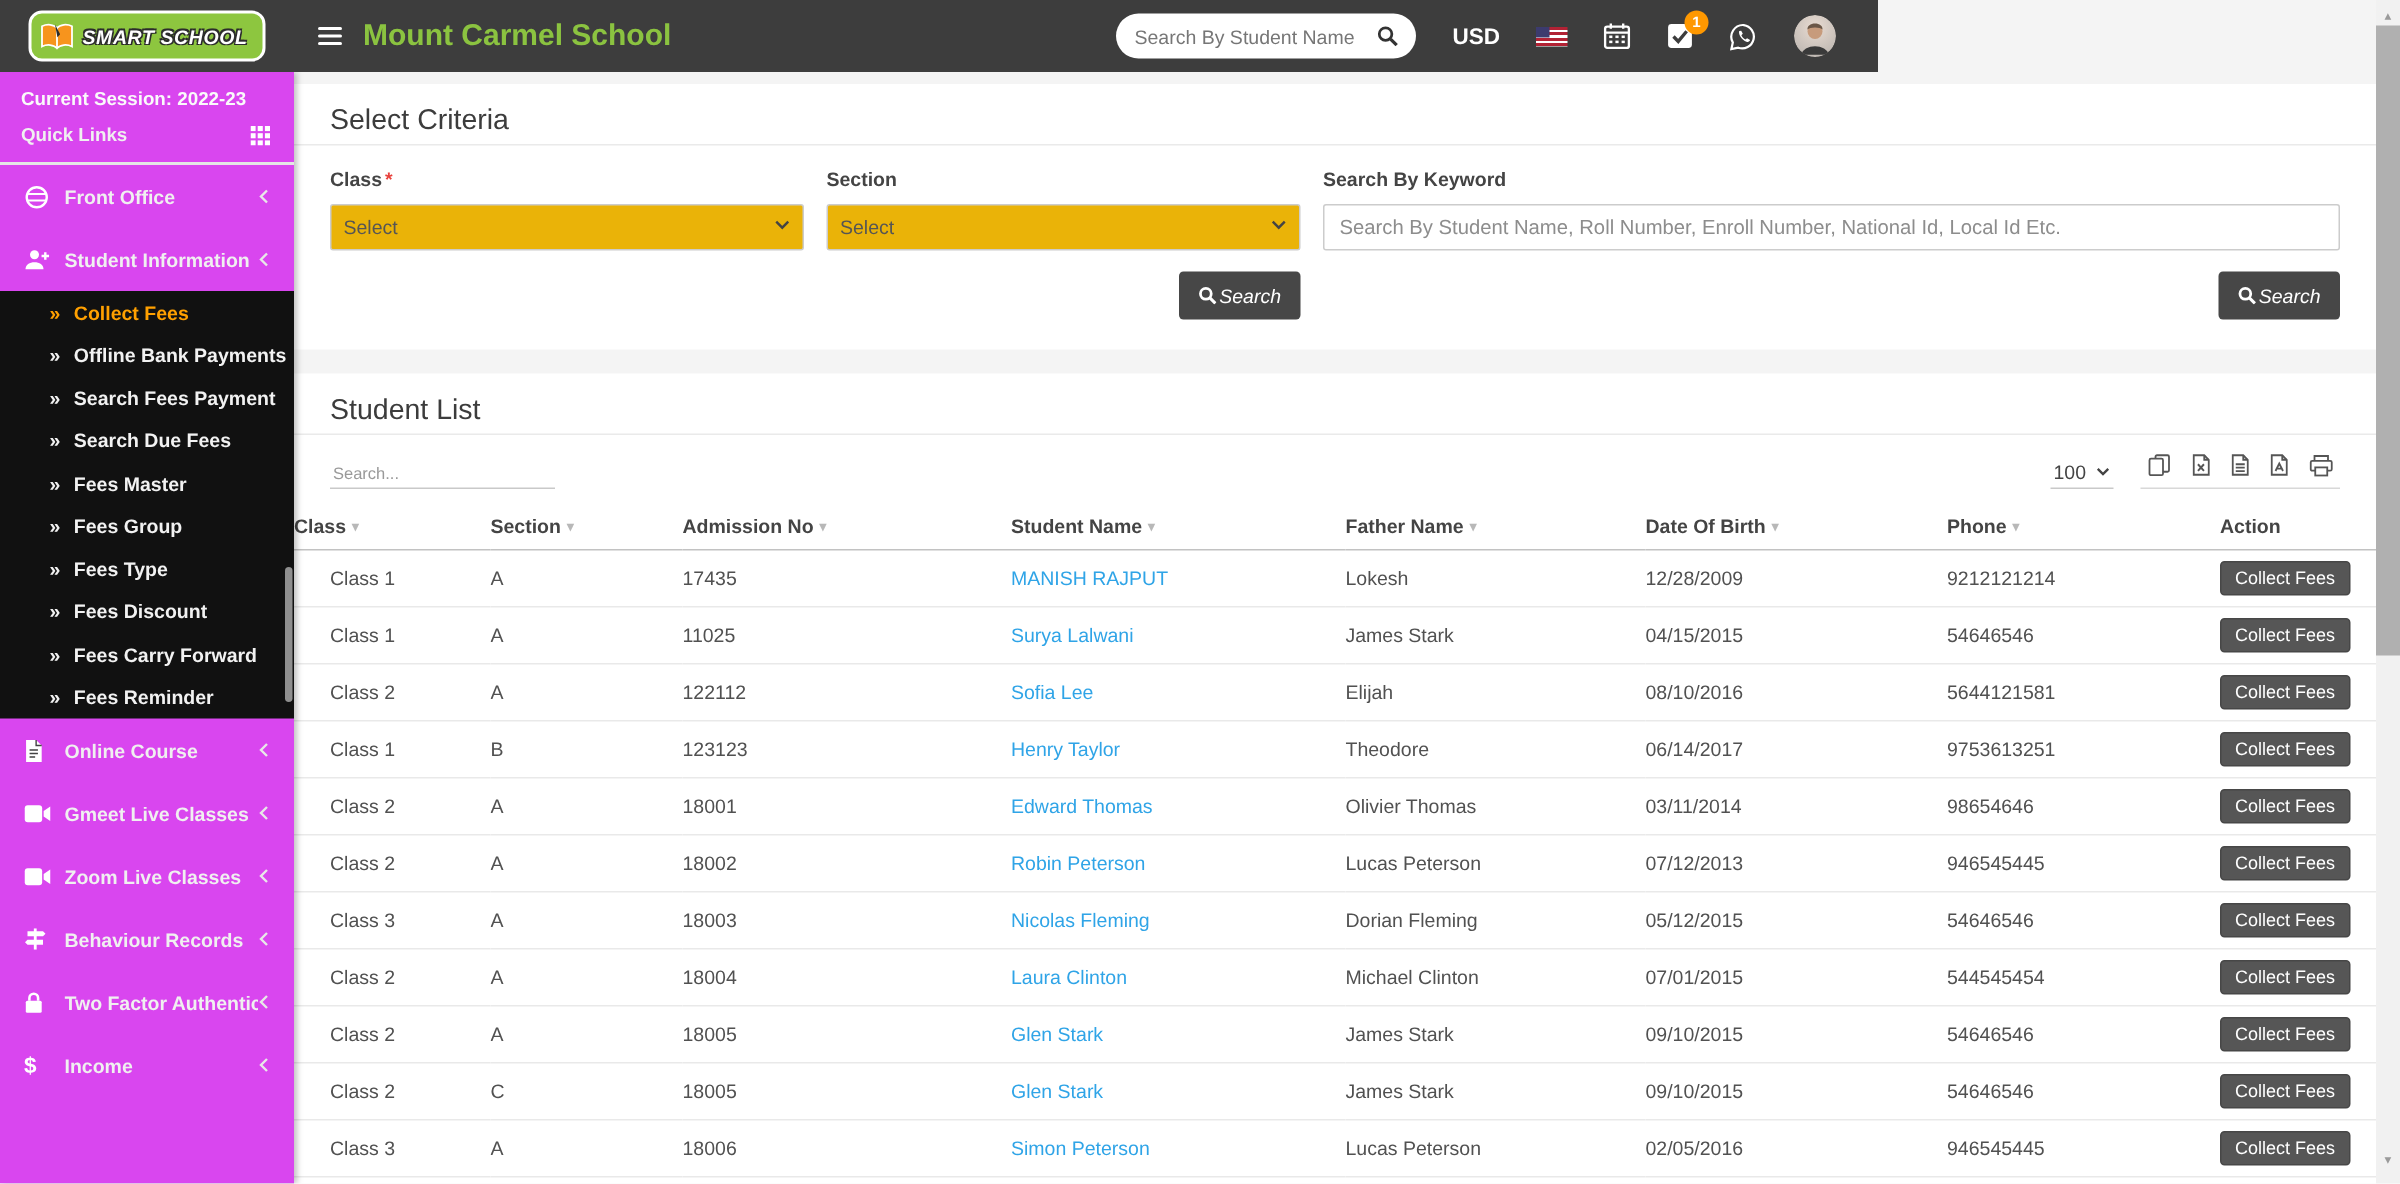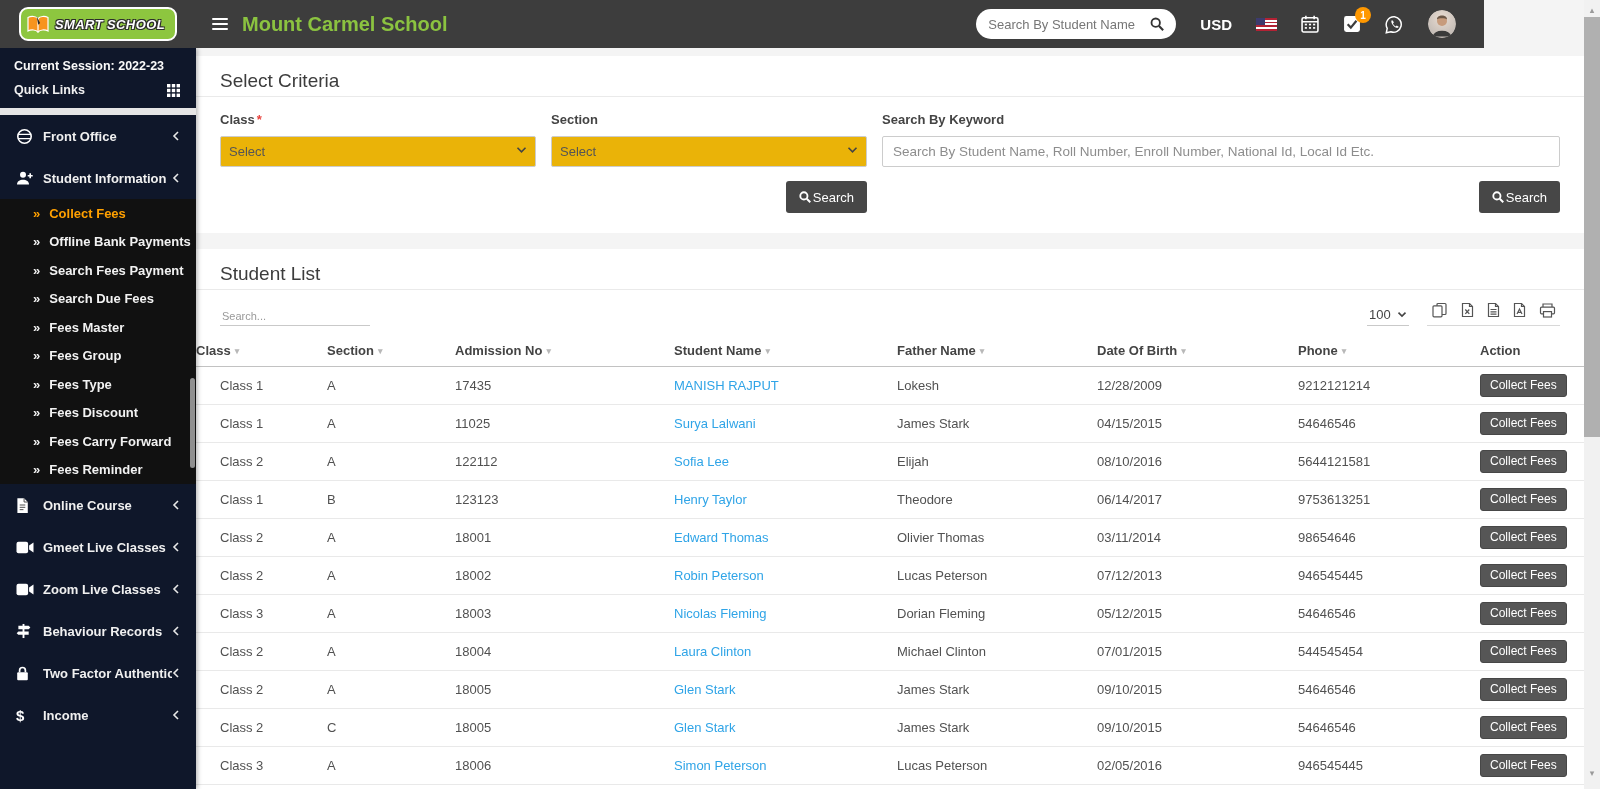--- a/index.html
+++ b/index.html
@@ -1,43 +1,43 @@
 <!DOCTYPE html>
 <html style="--accent: #ff9800; --link: #2fa4e7; --green: #8bc340;"><head>
 <meta charset="utf-8">
 <style>
   * { box-sizing: border-box; margin: 0; padding: 0; }
   html,body { width:1600px; height:789px; overflow:hidden; }
   body { font-family:"Liberation Sans", sans-serif; background:#f4f4f4; position:relative; }
 
   
-  .topbar { position:absolute; top:0; left:0; width:1484px; height:48px; background:#3d3d3d; display:flex; align-items:center; z-index:30; }
+  .topbar { position:absolute; top:0; left:0; width:1252px; height:48px; background:#3d3d3d; display:flex; align-items:center; z-index:30; }
   .logo-box { width:196px; height:48px; display:flex; align-items:center; justify-content:center; flex:none; }
   .logo-pill { background:#8dc63f; border:2px solid #fff; border-radius:9px; height:34px; padding:0 10px 0 5px; display:flex; align-items:center; gap:5px; }
   .logo-text { color:#fff; font-weight:bold; font-style:italic; font-size:13px; letter-spacing:.4px; white-space:nowrap;
                text-shadow:1px 1px 0 #2c2c2c,-1px 1px 0 #2c2c2c,1px -1px 0 #2c2c2c,-1px -1px 0 #2c2c2c; }
   .hamburger { width:16px; display:flex; flex-direction:column; gap:3px; margin:0 14px 0 16px; cursor:pointer; }
   .hamburger i { height:2px; background:#fff; border-radius:1px; }
   .topbar-title { color:var(--green,#8bc340); font-size:20px; font-weight:bold; }
   .topbar-right { margin-left:auto; display:flex; align-items:center; gap:24px; padding-right:28px; }
   .hdr-search { background:#fff; border-radius:16px; height:30px; width:200px; display:flex; align-items:center; padding:0 12px; gap:8px; }
   .hdr-search input { border:none; outline:none; flex:1; min-width:0; font-size:13px; color:#555; background:transparent; }
   .hdr-search input::placeholder { color:#767676; }
   .currency { color:#fff; font-size:15px; font-weight:bold; cursor:pointer; }
   .flag { width:21px; height:13px; background:repeating-linear-gradient(#b22234 0 1.9px,#fff 1.9px 3.6px); position:relative; cursor:pointer; }
   .flag::after { content:""; position:absolute; top:0; left:0; width:9px; height:7px; background:#3c3b6e; }
   .hdr-ic { position:relative; display:flex; cursor:pointer; }
   .badge { position:absolute; top:-8px; right:-10px; background:var(--accent,#ff9800); color:#fff; border-radius:50%; min-width:16px; height:16px;
            font-size:10px; display:flex; align-items:center; justify-content:center; font-weight:bold; }
   .avatar { width:28px; height:28px; border-radius:50%; overflow:hidden; display:flex; cursor:pointer; }
 
   
-  .sidebar { position:absolute; top:48px; left:0; width:196px; height:741px; background:#0f172a; color:#f0f0f0; z-index:20; box-shadow:2px 0 4px rgba(0,0,0,.25); }
+  .sidebar { position:absolute; top:48px; left:0; width:196px; height:741px; background:#d946ef; color:#f0f0f0; z-index:20; box-shadow:2px 0 4px rgba(0,0,0,.25); }
   .session { padding:11px 14px 2px; font-size:12.5px; font-weight:bold; color:#fafafa; }
-  .quick { display:flex; align-items:flex-end; justify-content:space-between; padding:8px 16px 11px 14px; font-size:12.5px; font-weight:bold; border-bottom:7px solid #e5e5e5; }
+  .quick { display:flex; align-items:flex-end; justify-content:space-between; padding:8px 16px 11px 14px; font-size:12.5px; font-weight:bold; border-bottom:2px solid #e5e5e5; }
   .side-item { display:flex; align-items:center; height:42px; padding:0 16px; font-size:13px; font-weight:bold; cursor:pointer; position:relative; white-space:nowrap; }
   .side-item .s-icon { width:27px; flex:none; display:flex; align-items:center; color:#fff; }
   .side-item .s-label { flex:1; overflow:hidden; }
   .side-item .s-chev { flex:none; display:flex; color:#e8e8e8; }
   .fees-block { background:#111; }
   .fees-parent { border-left:4px solid #ff9100; padding-left:12px; color:var(--accent,#ff9800); }
   .fees-parent .s-icon, .fees-parent .s-chev { color:var(--accent,#ff9800); }
   .submenu-item { display:flex; align-items:center; height:28.5px; padding-left:33px; font-size:13px; font-weight:bold; color:#f2f2f2; cursor:pointer; gap:9px; }
   .submenu-item .mark { font-size:13px; }
   .submenu-item.active { color:#ffa000; }
@@ -54,21 +54,21 @@
   .req { color:#e8413c; margin-left:2px; }
   .selwrap { position:relative; }
   .selwrap select { width:100%; height:31px; border:1px solid #ccc; border-radius:2px; background:#eab308; color:#555; font-size:13px; padding:0 24px 0 8px;
                     appearance:none; -webkit-appearance:none; outline:none; font-family:inherit; }
   .selwrap .sel-arrow { position:absolute; right:9px; top:10px; pointer-events:none; display:flex; color:#444; }
   .kw-input { width:100%; height:31px; border:1px solid #ccc; border-radius:2px; padding:0 10px; font-size:13.5px; color:#555; outline:none; font-family:inherit; }
   .kw-input::placeholder { color:#8d8d8d; }
   .btn-row { margin-top:14px; }
   .btn-cell { display:flex; justify-content:flex-end; }
   .btn-search { background:#474747; color:#fff; border:none; border-radius:3px; height:29px; padding:16px 13px; font-size:13px;
-                display:inline-flex; align-items:center; gap:2px; cursor:pointer; font-family:inherit; }
+                display:inline-flex; align-items:center; gap:2px; cursor:pointer; font-family:inherit;font-style:italic; }
 
   .card2 { margin-top:16px; height:560px; }
   .toolbar { display:flex; align-items:flex-end; padding:12px 24px 8px; }
   .tbl-search { width:150px; border:none; border-bottom:1px solid #c9c9c9; font-size:11px; padding:3px 2px; color:#555; outline:none; background:transparent; font-family:inherit; }
   .tbl-search::placeholder { color:#999; }
   .tool-right { margin-left:auto; display:flex; align-items:flex-end; gap:18px; }
   .psel { position:relative; border-bottom:1px solid #c9c9c9; }
   .psel select { border:none; background:transparent; font-size:13px; color:#444; appearance:none; -webkit-appearance:none; padding:2px 18px 3px 2px; outline:none; font-family:inherit; }
   .psel .sel-arrow { position:absolute; right:2px; top:6px; pointer-events:none; display:flex; color:#444; }
   .exp-group { display:flex; align-items:center; gap:13px; border-bottom:1px solid #d8d8d8; padding:0 4px 7px; }

